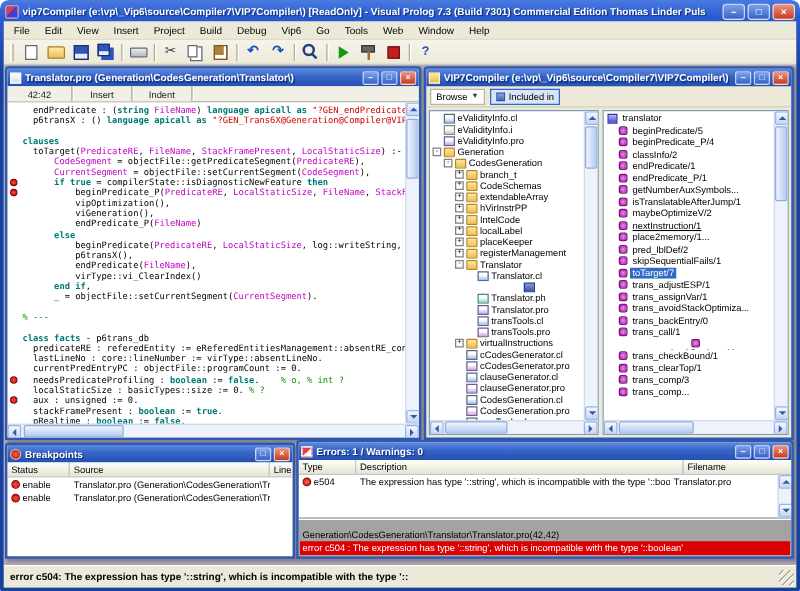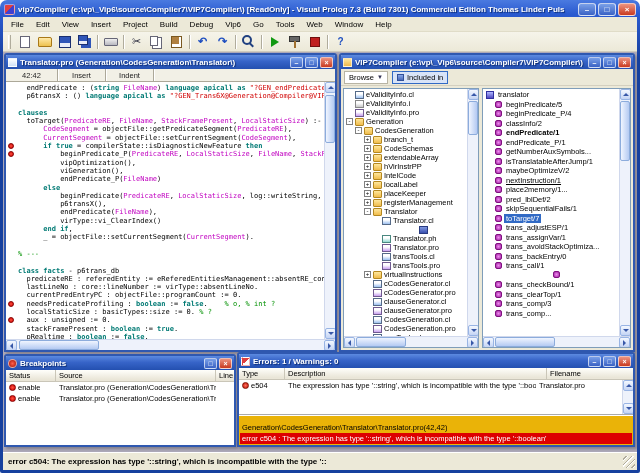--- a/index.html
+++ b/index.html
@@ -141,21 +141,21 @@
   .bp-row,.err-row{display:flex;height:11px;align-items:center;font-size:7.5px;}
   .err-row{height:10px;}
   .cell{display:flex;align-items:center;gap:2px;padding:0 3px;overflow:hidden;white-space:nowrap;}
   .bpwin .c0{width:50px;flex:none;}  .bpwin .c1{flex:1;}  .bpwin .c2{width:18px;flex:none;border-right:none;}
   .errwin .c0{width:46px;flex:none;} .errwin .c1{flex:1;} .errwin .c2{width:86px;flex:none;border-right:none;}
   .bp-dot2{width:7px;height:7px;flex:none;border-radius:50%;background:radial-gradient(#ff5040,#cc0000);
     border:1px solid #880000;}
   .err-ico{width:7px;height:7px;flex:none;border-radius:50%;background:radial-gradient(#ff7060,#c01000);
     border:1px solid #801000;}
   .err-list-wrap{height:34px;flex:none;display:flex;background:#fff;overflow:hidden;}
-  .err-detail{flex:1;border-top:2px groove #fff;background:#eab308;display:flex;flex-direction:column;
+  .err-detail{flex:1;border-top:2px groove #fff;background:#a3a3a3;display:flex;flex-direction:column;
     justify-content:flex-end;font-size:7.5px;overflow:hidden;}
   .err-path{height:10px;padding:0 3px;white-space:nowrap;overflow:hidden;}
   .err-sel{height:11px;margin:0 1px 1px 1px;padding:0 2px;background:#dd0000;color:#fff;display:flex;
     align-items:center;white-space:nowrap;overflow:hidden;}
   
   .statusbar{height:18px;flex:none;background:#ece9d8;border-top:1px solid #fff;display:flex;
     align-items:center;padding:0 2px 0 5px;}
   .status-text{font-size:8px;font-weight:bold;color:#000;white-space:nowrap;overflow:hidden;flex:1;}
   .grip{width:12px;height:12px;flex:none;
     background:repeating-linear-gradient(135deg,transparent 0 2px,#b0ac9c 2px 3px,#fff 3px 4px);}
@@ -502,21 +502,21 @@
                     <span class="blabel">beginPredicate/5</span>
                   </div>
                   <div class="bitem" style="padding-left: 12px;">
                     <span class="tico ic-pred"></span>
                     <span class="blabel">beginPredicate_P/4</span>
                   </div>
                   <div class="bitem" style="padding-left: 12px;">
                     <span class="tico ic-pred"></span>
                     <span class="blabel">classInfo/2</span>
                   </div>
-                  <div class="bitem" style="padding-left: 12px; font-weight: bold;">
+                  <div class="bitem" style="padding-left: 12px;">
                     <span class="tico ic-pred"></span>
                     <span class="blabel">endPredicate/1</span>
                   </div>
                   <div class="bitem" style="padding-left: 12px;">
                     <span class="tico ic-pred"></span>
                     <span class="blabel">endPredicate_P/1</span>
                   </div>
                   <div class="bitem" style="padding-left: 12px;">
                     <span class="tico ic-pred"></span>
                     <span class="blabel">getNumberAuxSymbols...</span>

